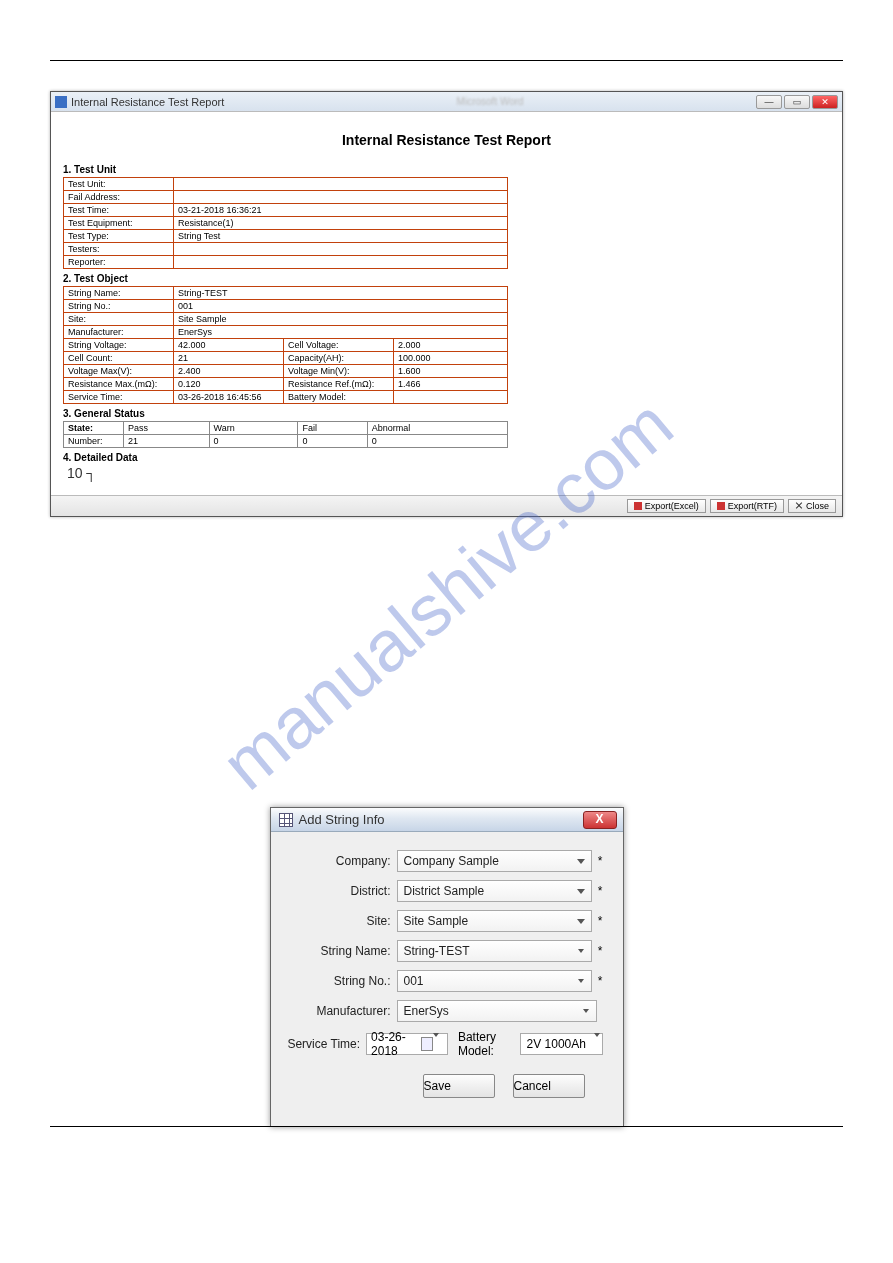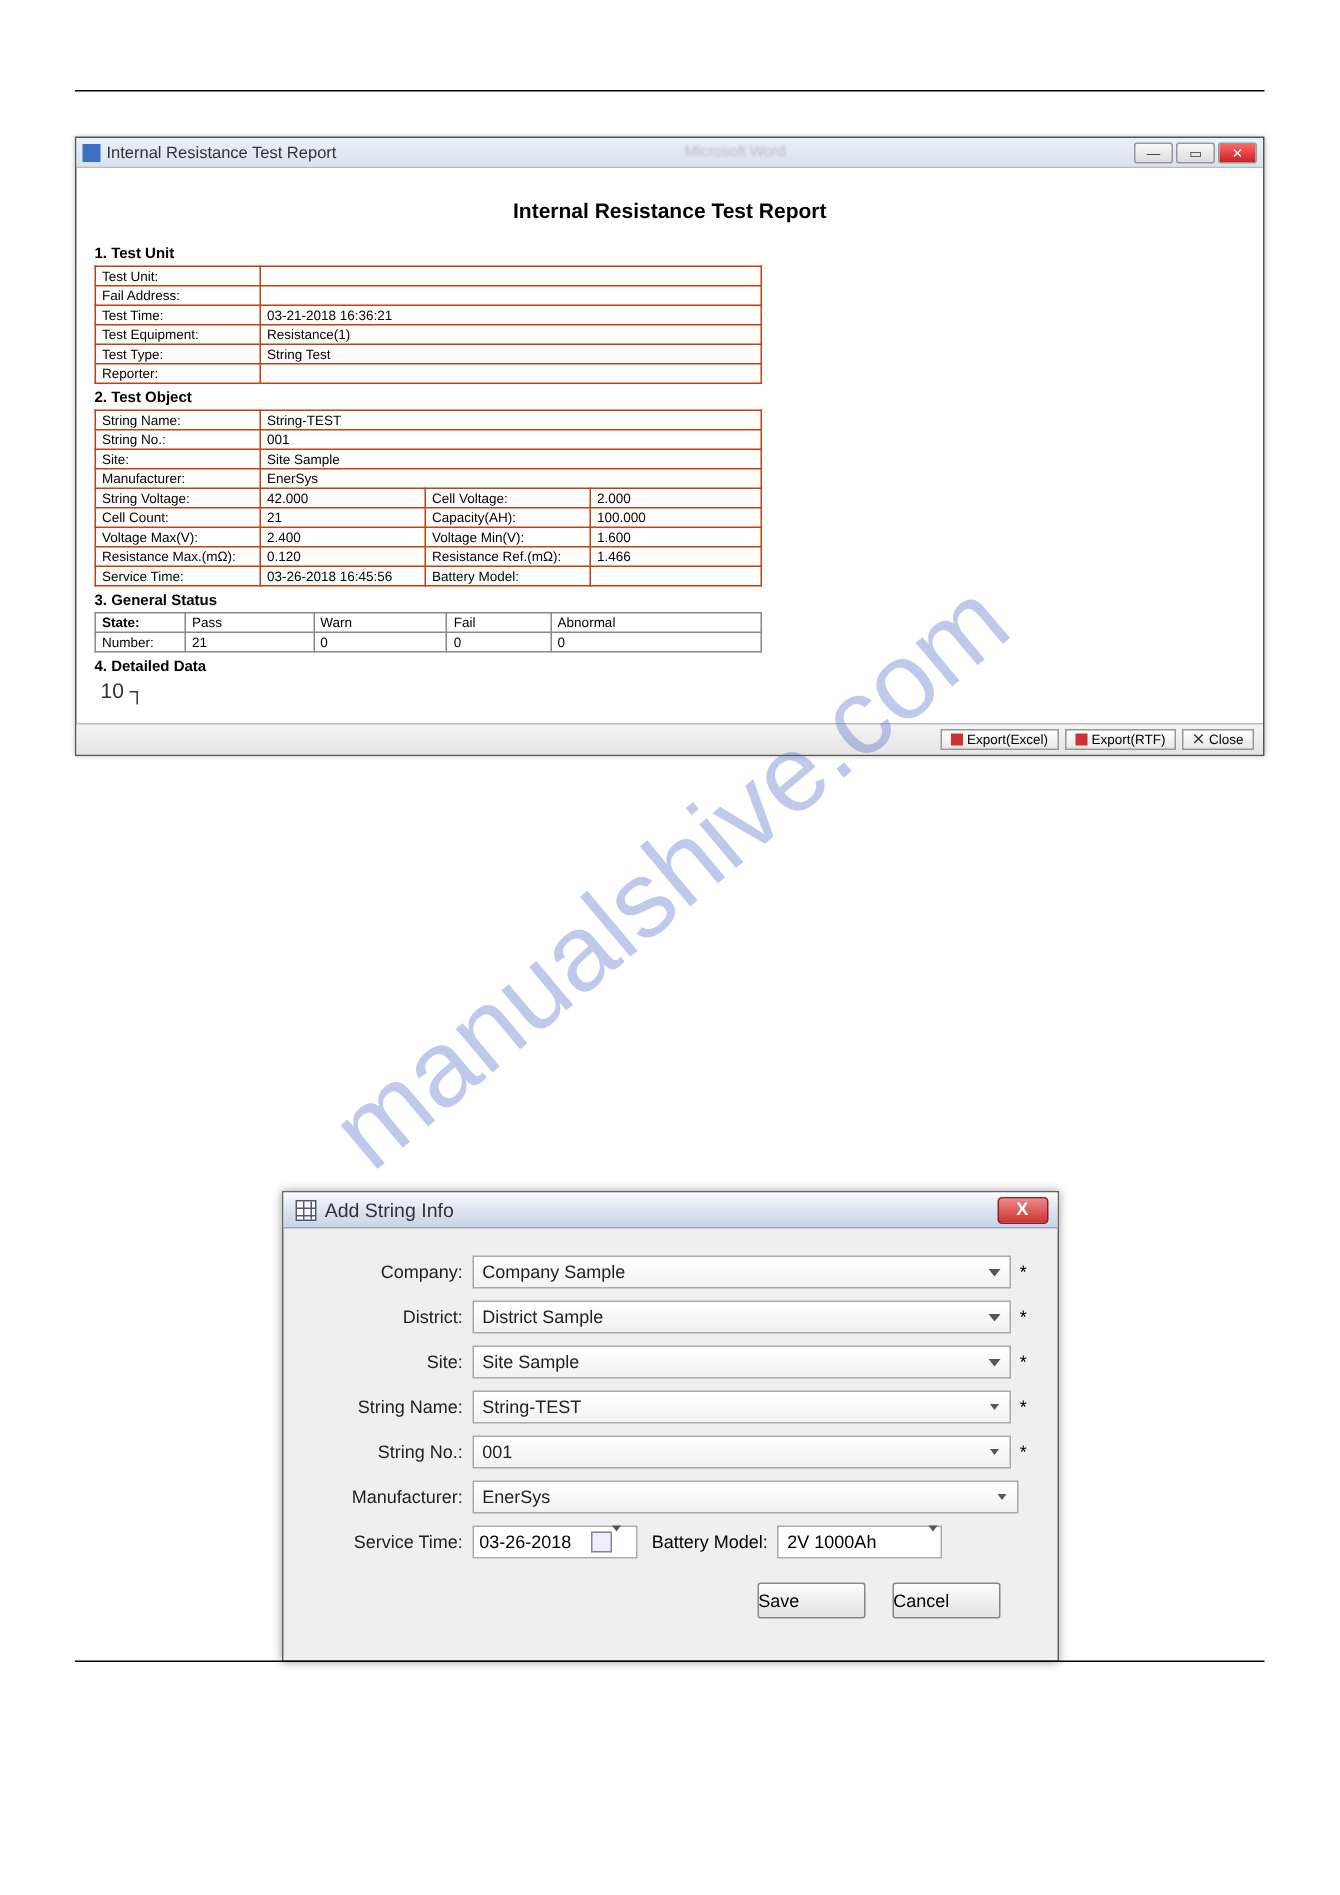--- a/index.html
+++ b/index.html
@@ -93,21 +93,21 @@
     border:1px solid #999; background:linear-gradient(#fff,#e8e8e8);
     padding:1px 6px; display:inline-flex; align-items:center; gap:3px;
   }
   .foot-icon { width:8px;height:8px; background:#c33; display:inline-block;}
   .foot-x { width:8px;height:8px; display:inline-block; position:relative;}
   .foot-x::before,.foot-x::after{content:"";position:absolute;top:3px;left:0;width:8px;height:1px;background:#333;}
   .foot-x::before{transform:rotate(45deg);} .foot-x::after{transform:rotate(-45deg);}
 
   
   .dialog {
-    width: 518px;
+    width: 354px;
     margin: 290px auto 0 auto;
     border:1px solid #666;
     box-shadow: 0 0 6px rgba(0,0,0,0.4);
     background:#efefef;
     font-size:12px;
   }
   .dlg-title {
     background: linear-gradient(#fbfcfd,#dfe7f1 45%,#c7d5e7);
     border-bottom:1px solid #9ab;
     padding:4px 8px;
@@ -204,20 +204,24 @@
               <td class="lbl">Test Time:</td>
               <td>03-21-2018 16:36:21</td>
             </tr>
         <tr>
               <td class="lbl">Test Equipment:</td>
               <td>Resistance(1)</td>
             </tr>
         <tr>
               <td class="lbl">Test Type:</td>
               <td>String Test</td>
+            </tr>
+        <tr>
+              <td class="lbl">Testers:</td>
+              <td></td>
             </tr>
         <tr>
               <td class="lbl">Reporter:</td>
               <td></td>
             </tr>
       </tbody>
         </table>
 
       <div class="sec-title">2. Test Object</div>
       <table class="rep">

